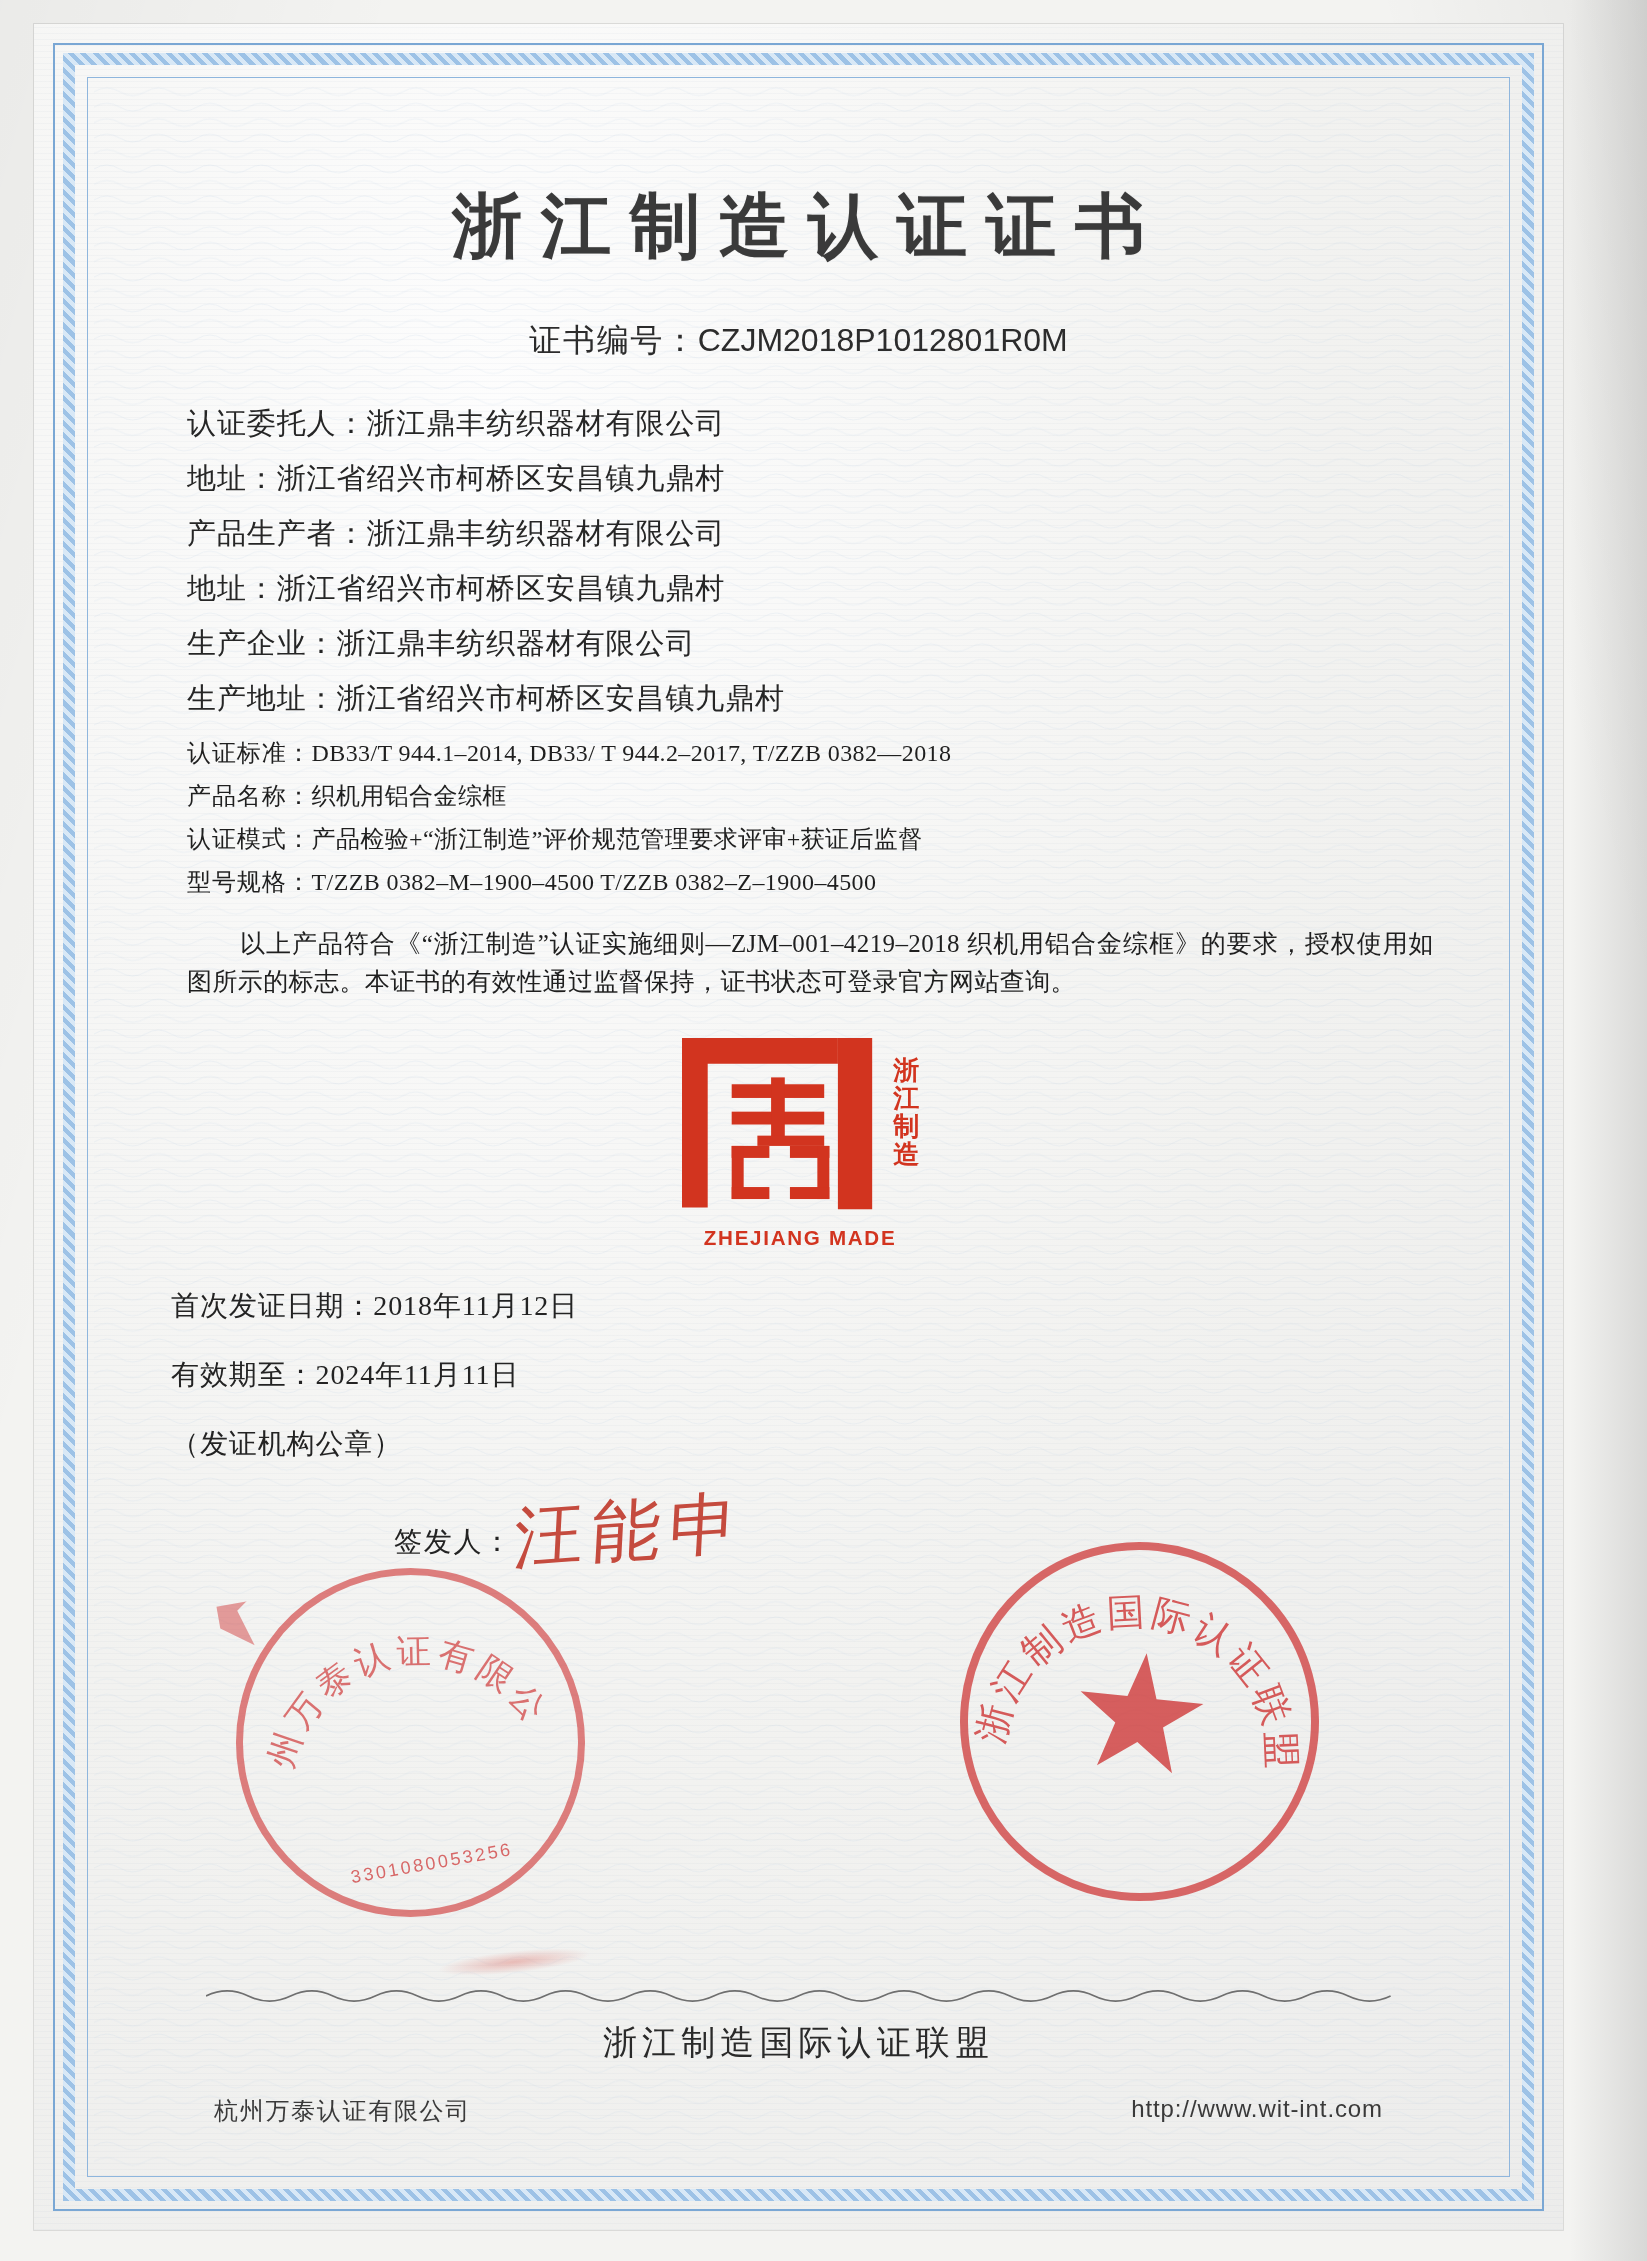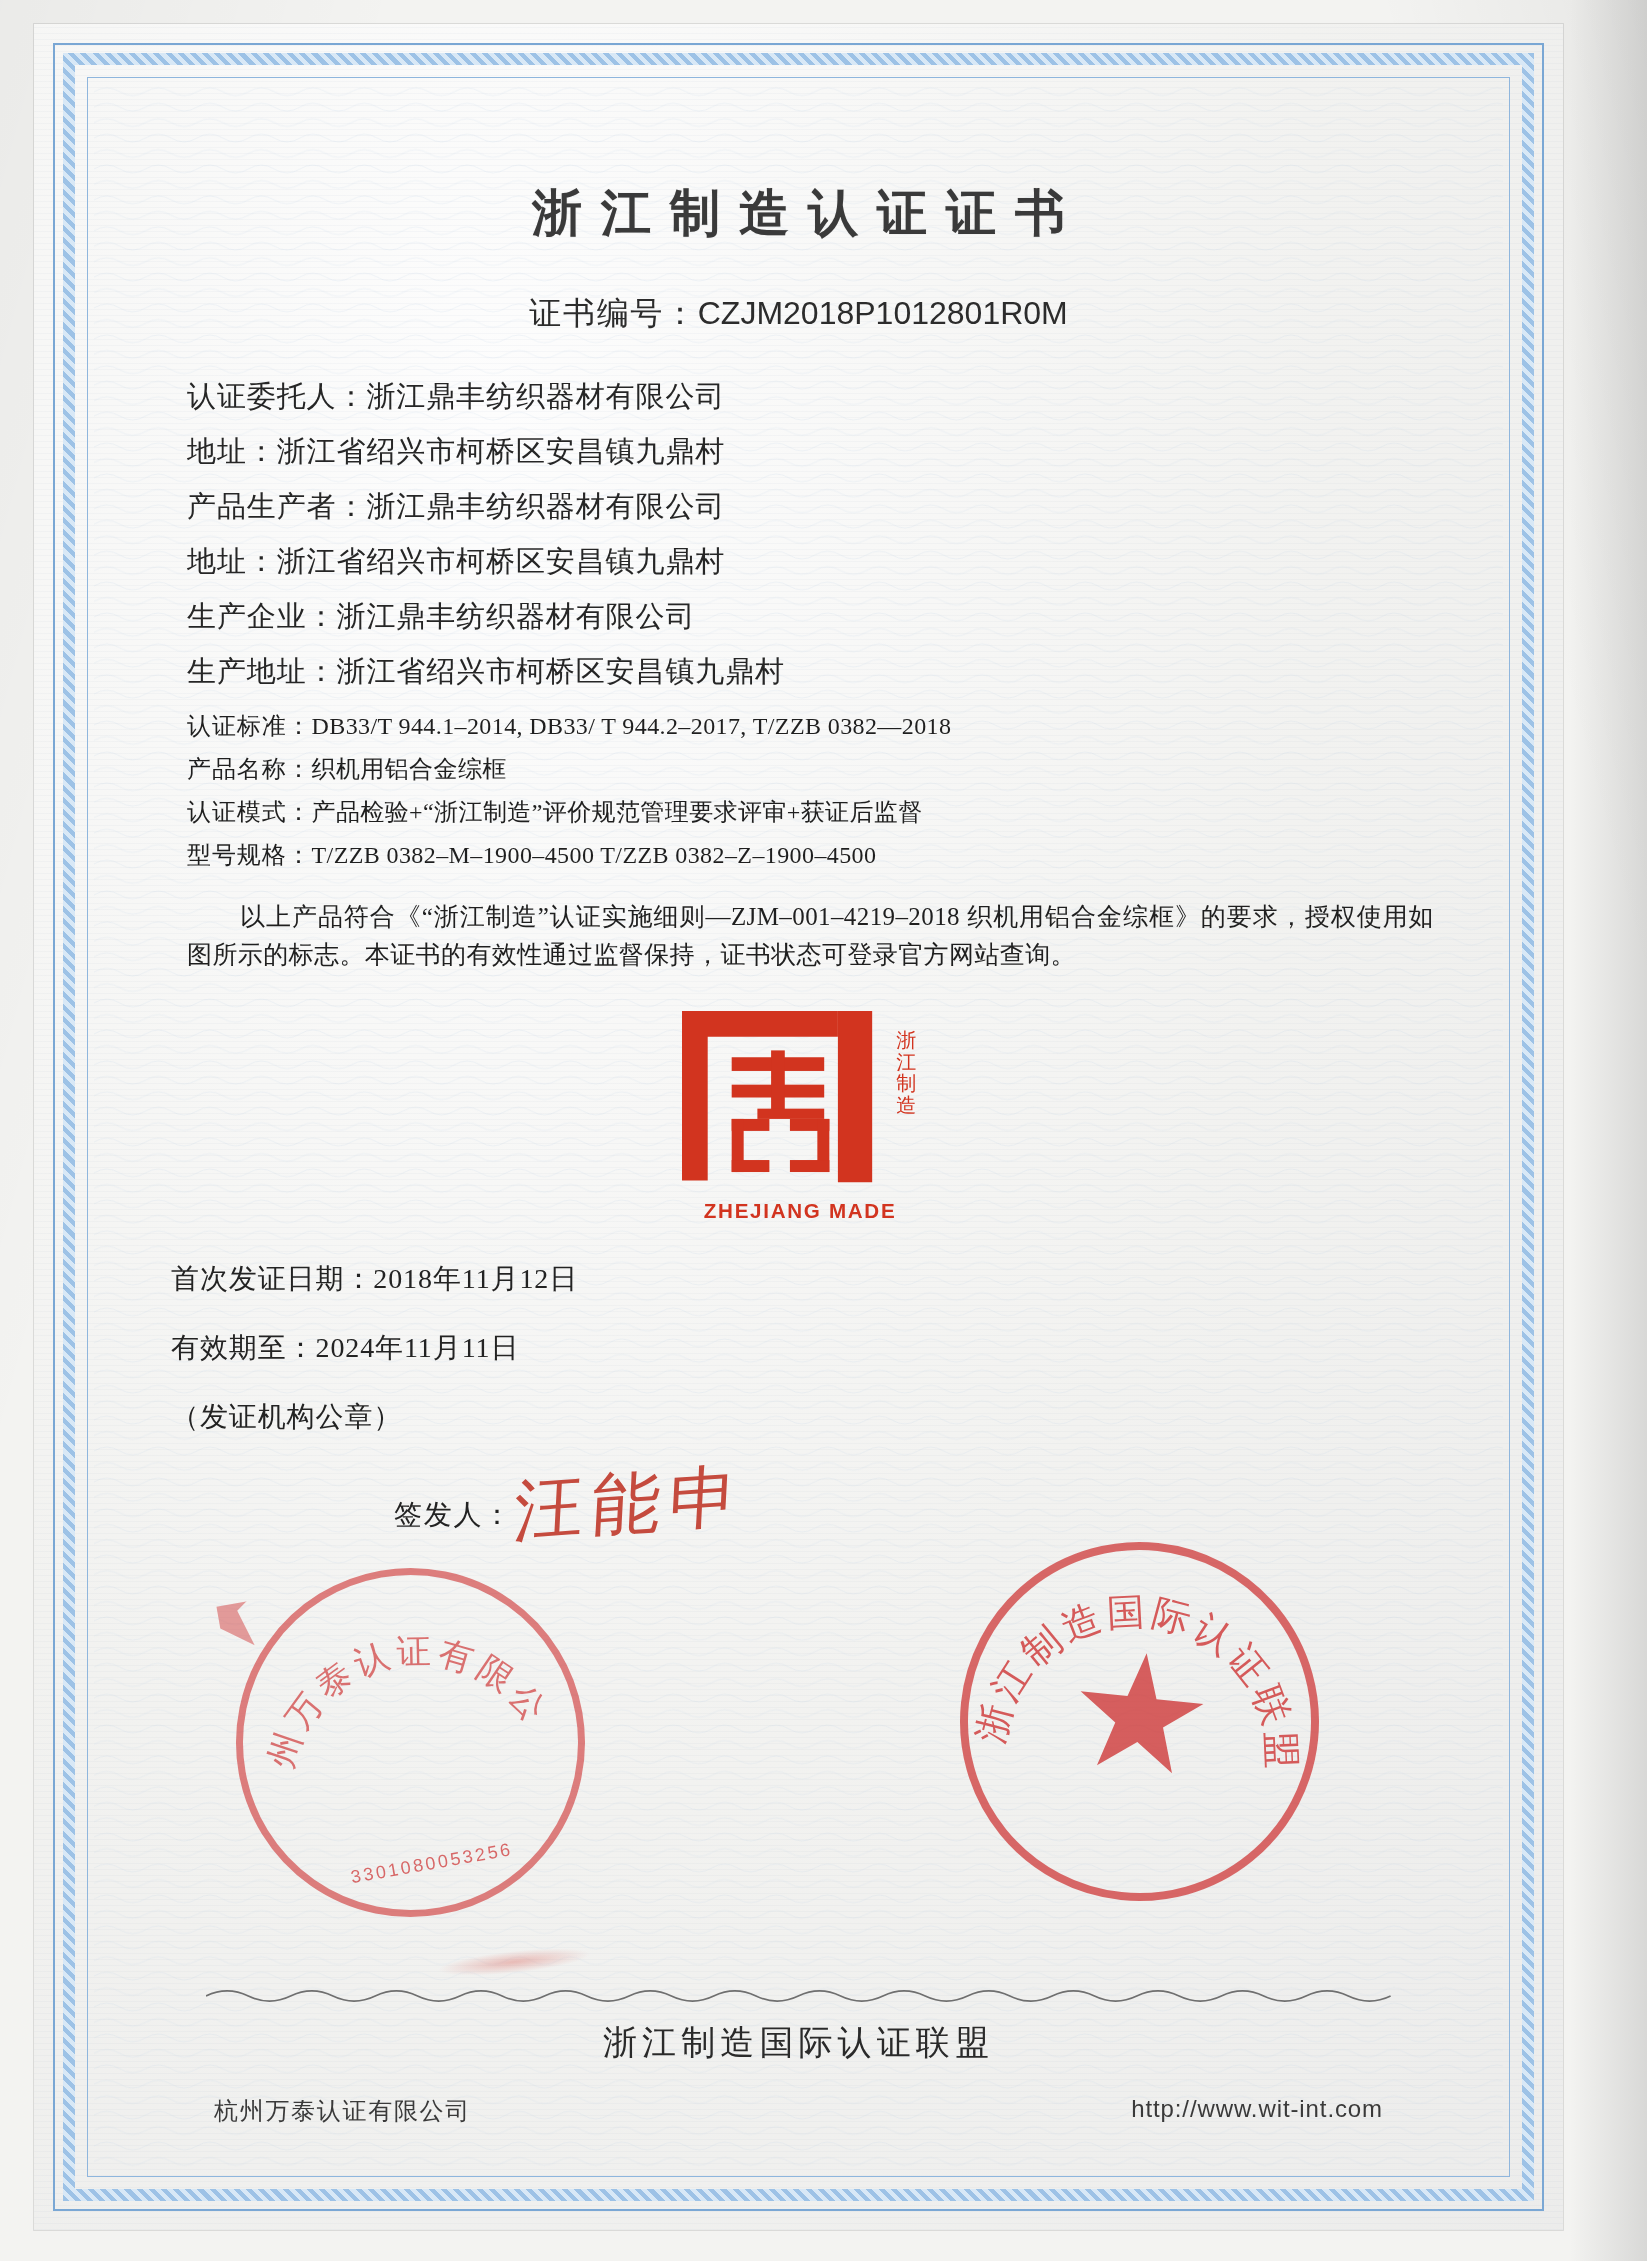--- a/index.html
+++ b/index.html
@@ -92,21 +92,21 @@
     position: absolute;
     left: 103px;
     top: 103px;
     right: 103px;
     bottom: 77px;
   }
 
   #main-title {
     text-align: center;
     font-family: "Liberation Serif", "DejaVu Serif", serif;
-    font-size: 50px;
+    font-size: 70px;
     letter-spacing: 19px;
     font-weight: bold;
     color: #3a3a3a;
     margin-top: 53px;
     text-indent: 19px;
     text-shadow: 0 0 0.9px rgba(0,0,0,0.25);
   }
 
   #cert-number-row {
     text-align: center;
@@ -167,24 +167,24 @@
   #zj-logo {
     position: relative;
     width: 257px;
     height: 227px;
   }
   .logo-text-cn {
     position: absolute;
     right: 1.7px;
     top: 31px;
     width: 38px;
-    font-size: 20px;
+    font-size: 26px;
     line-height: 1.08;
     color: #d2341f;
-    font-weight: normal;
+    font-weight: bold;
     letter-spacing: 0px;
     text-align: center;
   }
   .logo-text-en {
     position: absolute;
     left: 5.1px;
     bottom: 3.4px;
     width: 250px;
     text-align: center;
     font-family: "Liberation Sans", sans-serif;

